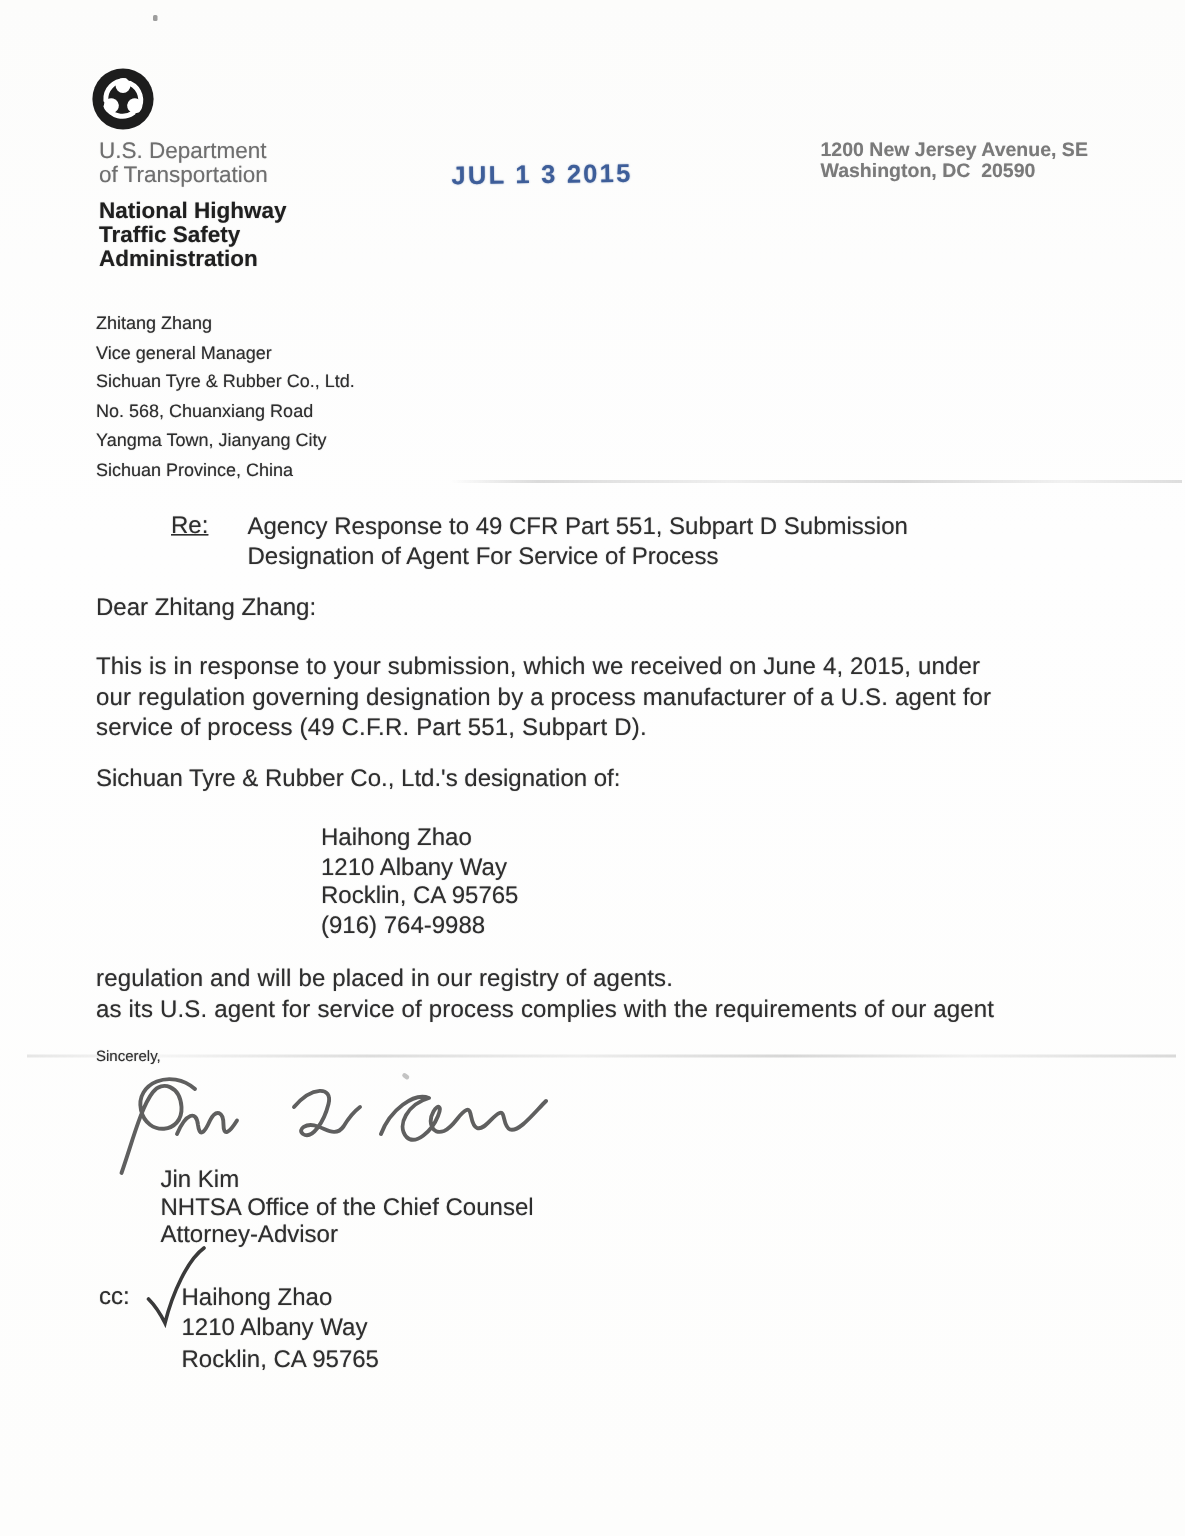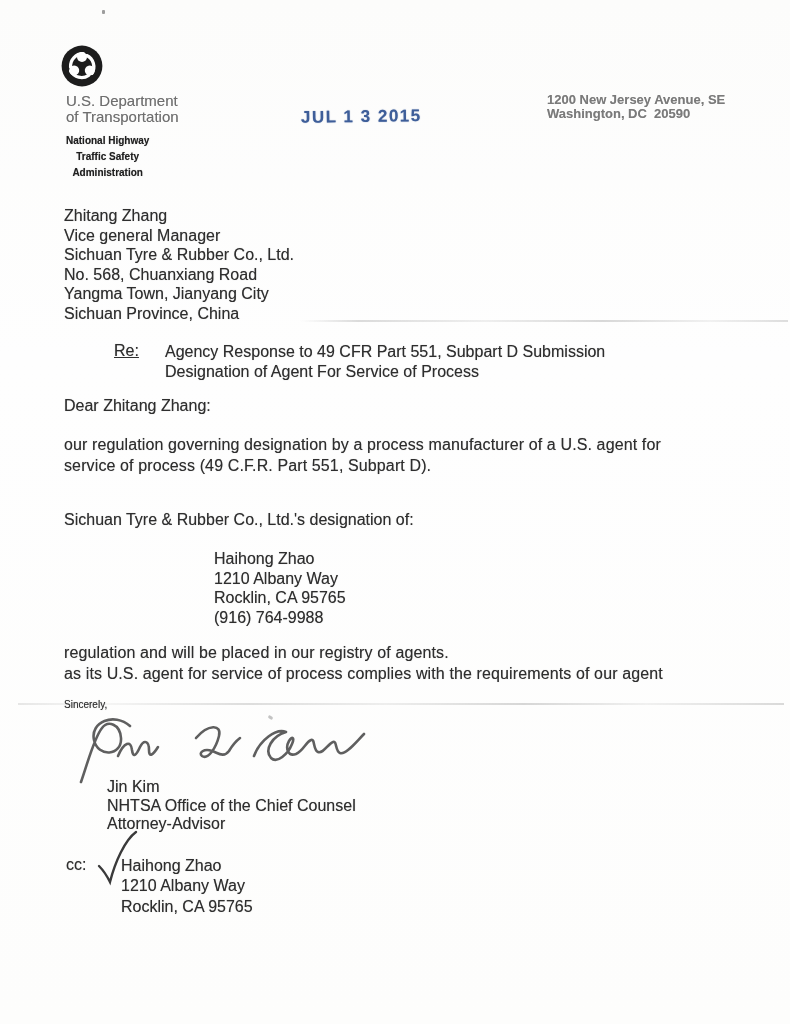--- a/index.html
+++ b/index.html
@@ -9,29 +9,29 @@
     font-family:"Liberation Sans", sans-serif;
     color:#2e2e2e; overflow:hidden;
   }
   .abs { position:absolute; }
   .line { white-space:pre; }
   .txt  { text-shadow:0 0 0.7px rgba(46,46,46,0.5); }
 
   
   .dept { left:66px; top:93px; font-size:15px; line-height:15.5px; color:#6f6f6f;
           text-shadow:0 0 0.6px rgba(111,111,111,0.5); }
-  .agency { left:66px; top:133px; font-size:10px; line-height:16.2px; font-weight:bold; color:#1f1f1f;text-align:center; }
+  .agency { left:66px; top:133px; font-size:15px; line-height:16.2px; font-weight:bold; color:#1f1f1f; }
   .stamp { left:301px; top:107px; font-size:17px; font-weight:bold; letter-spacing:1.5px;
            color:#3e5e99; transform:rotate(-0.8deg);
            text-shadow:0 0 1.1px rgba(62,94,153,0.65); }
   .hq { left:547px; top:93px; font-size:13px; line-height:13.8px; color:#7a7a7a;
         text-shadow:0 0 0.5px rgba(122,122,122,0.45);font-weight:bold; }
 
   
-  .recipient { left:64px; top:206px; font-size:16px; line-height:19.6px; }
+  .recipient { left:64px; top:206px; font-size:12px; line-height:19.6px; }
   .subjlabel { left:114px; top:342px; font-size:16px;text-decoration:underline; }
   .subject   { left:165px; top:342px; font-size:16px; line-height:20.3px; }
   .salutation{ left:64px; top:397px; font-size:16px; }
   .para1     { left:64px; top:435px; font-size:16px; line-height:20.6px; letter-spacing:0.12px; }
   .desig     { left:64px; top:511px; font-size:16px; }
   .agent     { left:214px; top:549px; font-size:16px; line-height:19.7px; }
   .para2     { left:64px; top:642px; font-size:16px; line-height:21px; letter-spacing:0.12px; }
   .sincerely { left:64px; top:699px; font-size:10px; }
   .signblock { left:64px; top:778px; font-size:16px; line-height:18.6px;margin-left:43px; }
   .cclabel   { left:66px; top:856px; font-size:16px; }
@@ -107,20 +107,21 @@
 
   <div class="abs subjlabel txt line">Re:</div>
   <div class="abs subject txt">
     <div class="line">Agency Response to 49 CFR Part 551, Subpart D Submission</div>
     <div class="line">Designation of Agent For Service of Process</div>
   </div>
 
   <div class="abs salutation txt line">Dear Zhitang Zhang:</div>
 
   <div class="abs para1 txt">
+    <div class="line">This is in response to your submission, which we received on June 4, 2015, under</div>
     <div class="line">our regulation governing designation by a process manufacturer of a U.S. agent for</div>
     <div class="line">service of process (49 C.F.R. Part 551, Subpart D).</div>
   </div>
 
   <div class="abs desig txt line">Sichuan Tyre &amp; Rubber Co., Ltd.'s designation of:</div>
 
   <div class="abs agent txt">
     <div class="line">Haihong Zhao</div>
     <div class="line">1210 Albany Way</div>
     <div class="line">Rocklin, CA 95765</div>

